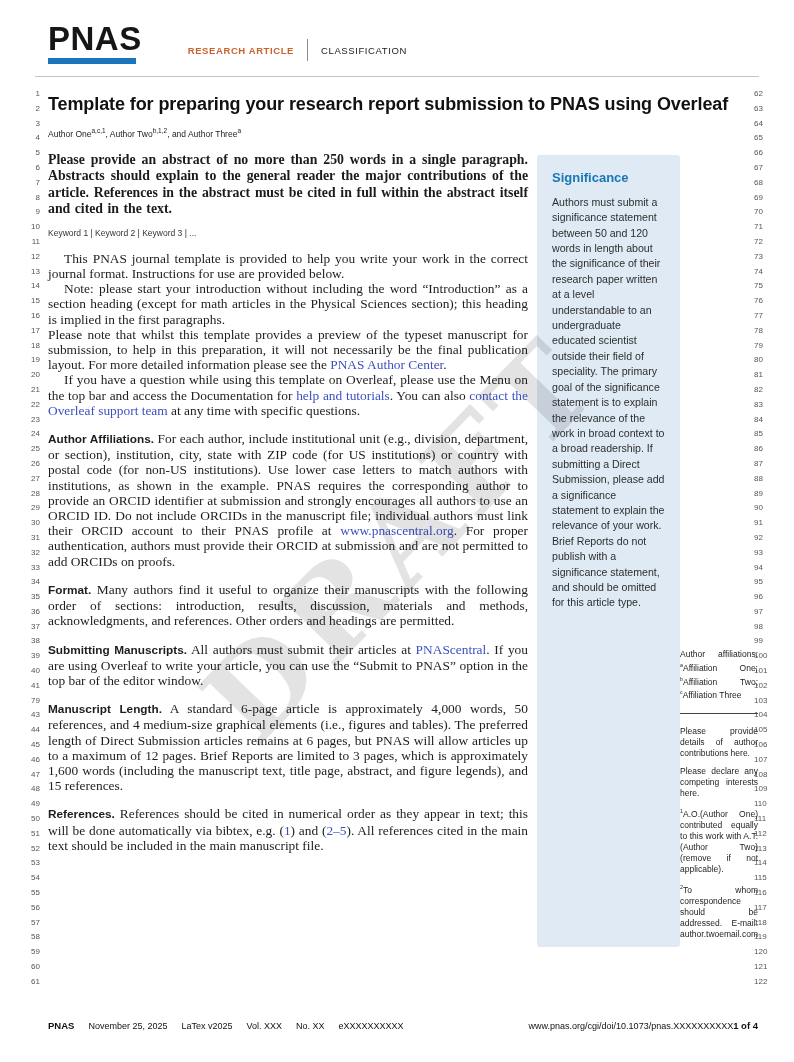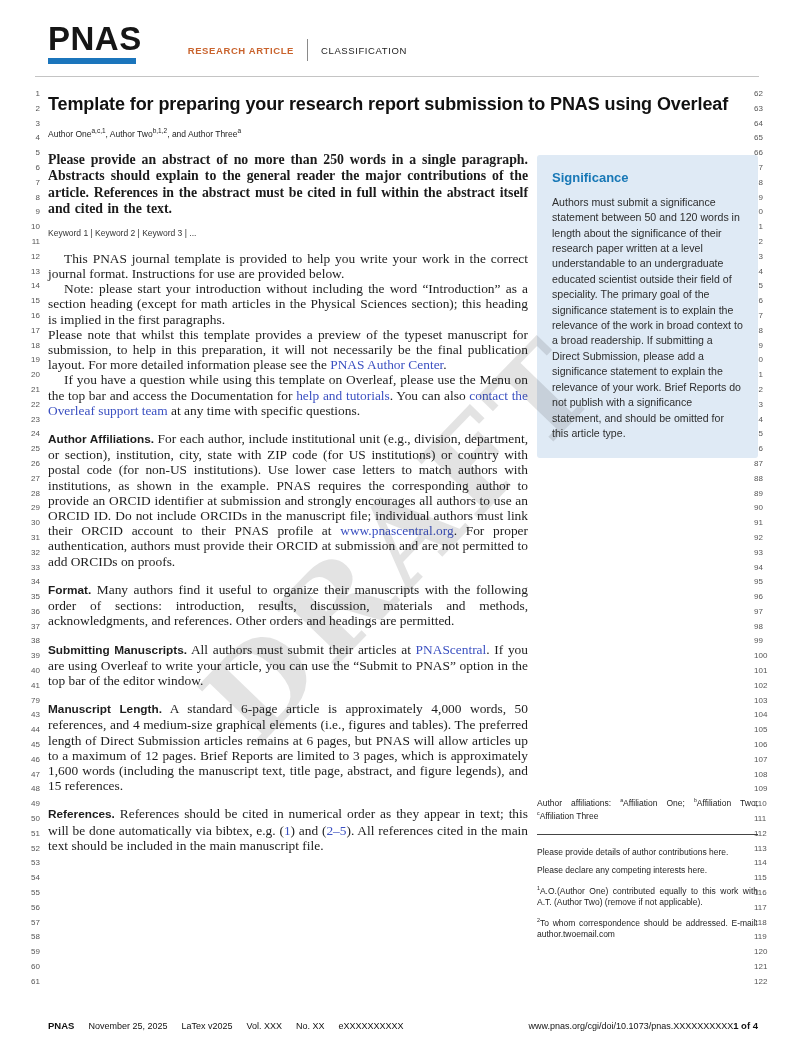--- a/index.html
+++ b/index.html
@@ -48,21 +48,21 @@
   }
   .authors{
     margin-top:7px;font-family:"Liberation Sans",sans-serif;font-size:8.5px;color:#222;
   }
   .authors sup{font-size:6.5px;}
   .compiled{
     margin-top:9px;font-family:"Liberation Sans",sans-serif;font-size:9px;color:#1d1d1d;
   }
   .cols{display:flex;margin-top:13px;}
   .col-main{width:480px;}
-  .col-side{width:221px;margin-left:9px;display:flex;flex-direction:column;height:795px;}
+  .col-side{width:221px;margin-left:9px;display:flex;height:795px;}
   
   .abstract{
     margin:0;font-weight:700;font-size:13.8px;line-height:16.5px;
     text-align:justify;color:#1b1b1b;word-spacing:1px;
   }
   .keywords{
     margin-top:10px;font-family:"Liberation Sans",sans-serif;font-size:8.5px;color:#333;
   }
   .bodypara{
     margin:0;font-size:13.4px;line-height:15.2px;text-align:justify;color:#1d1d1d;

